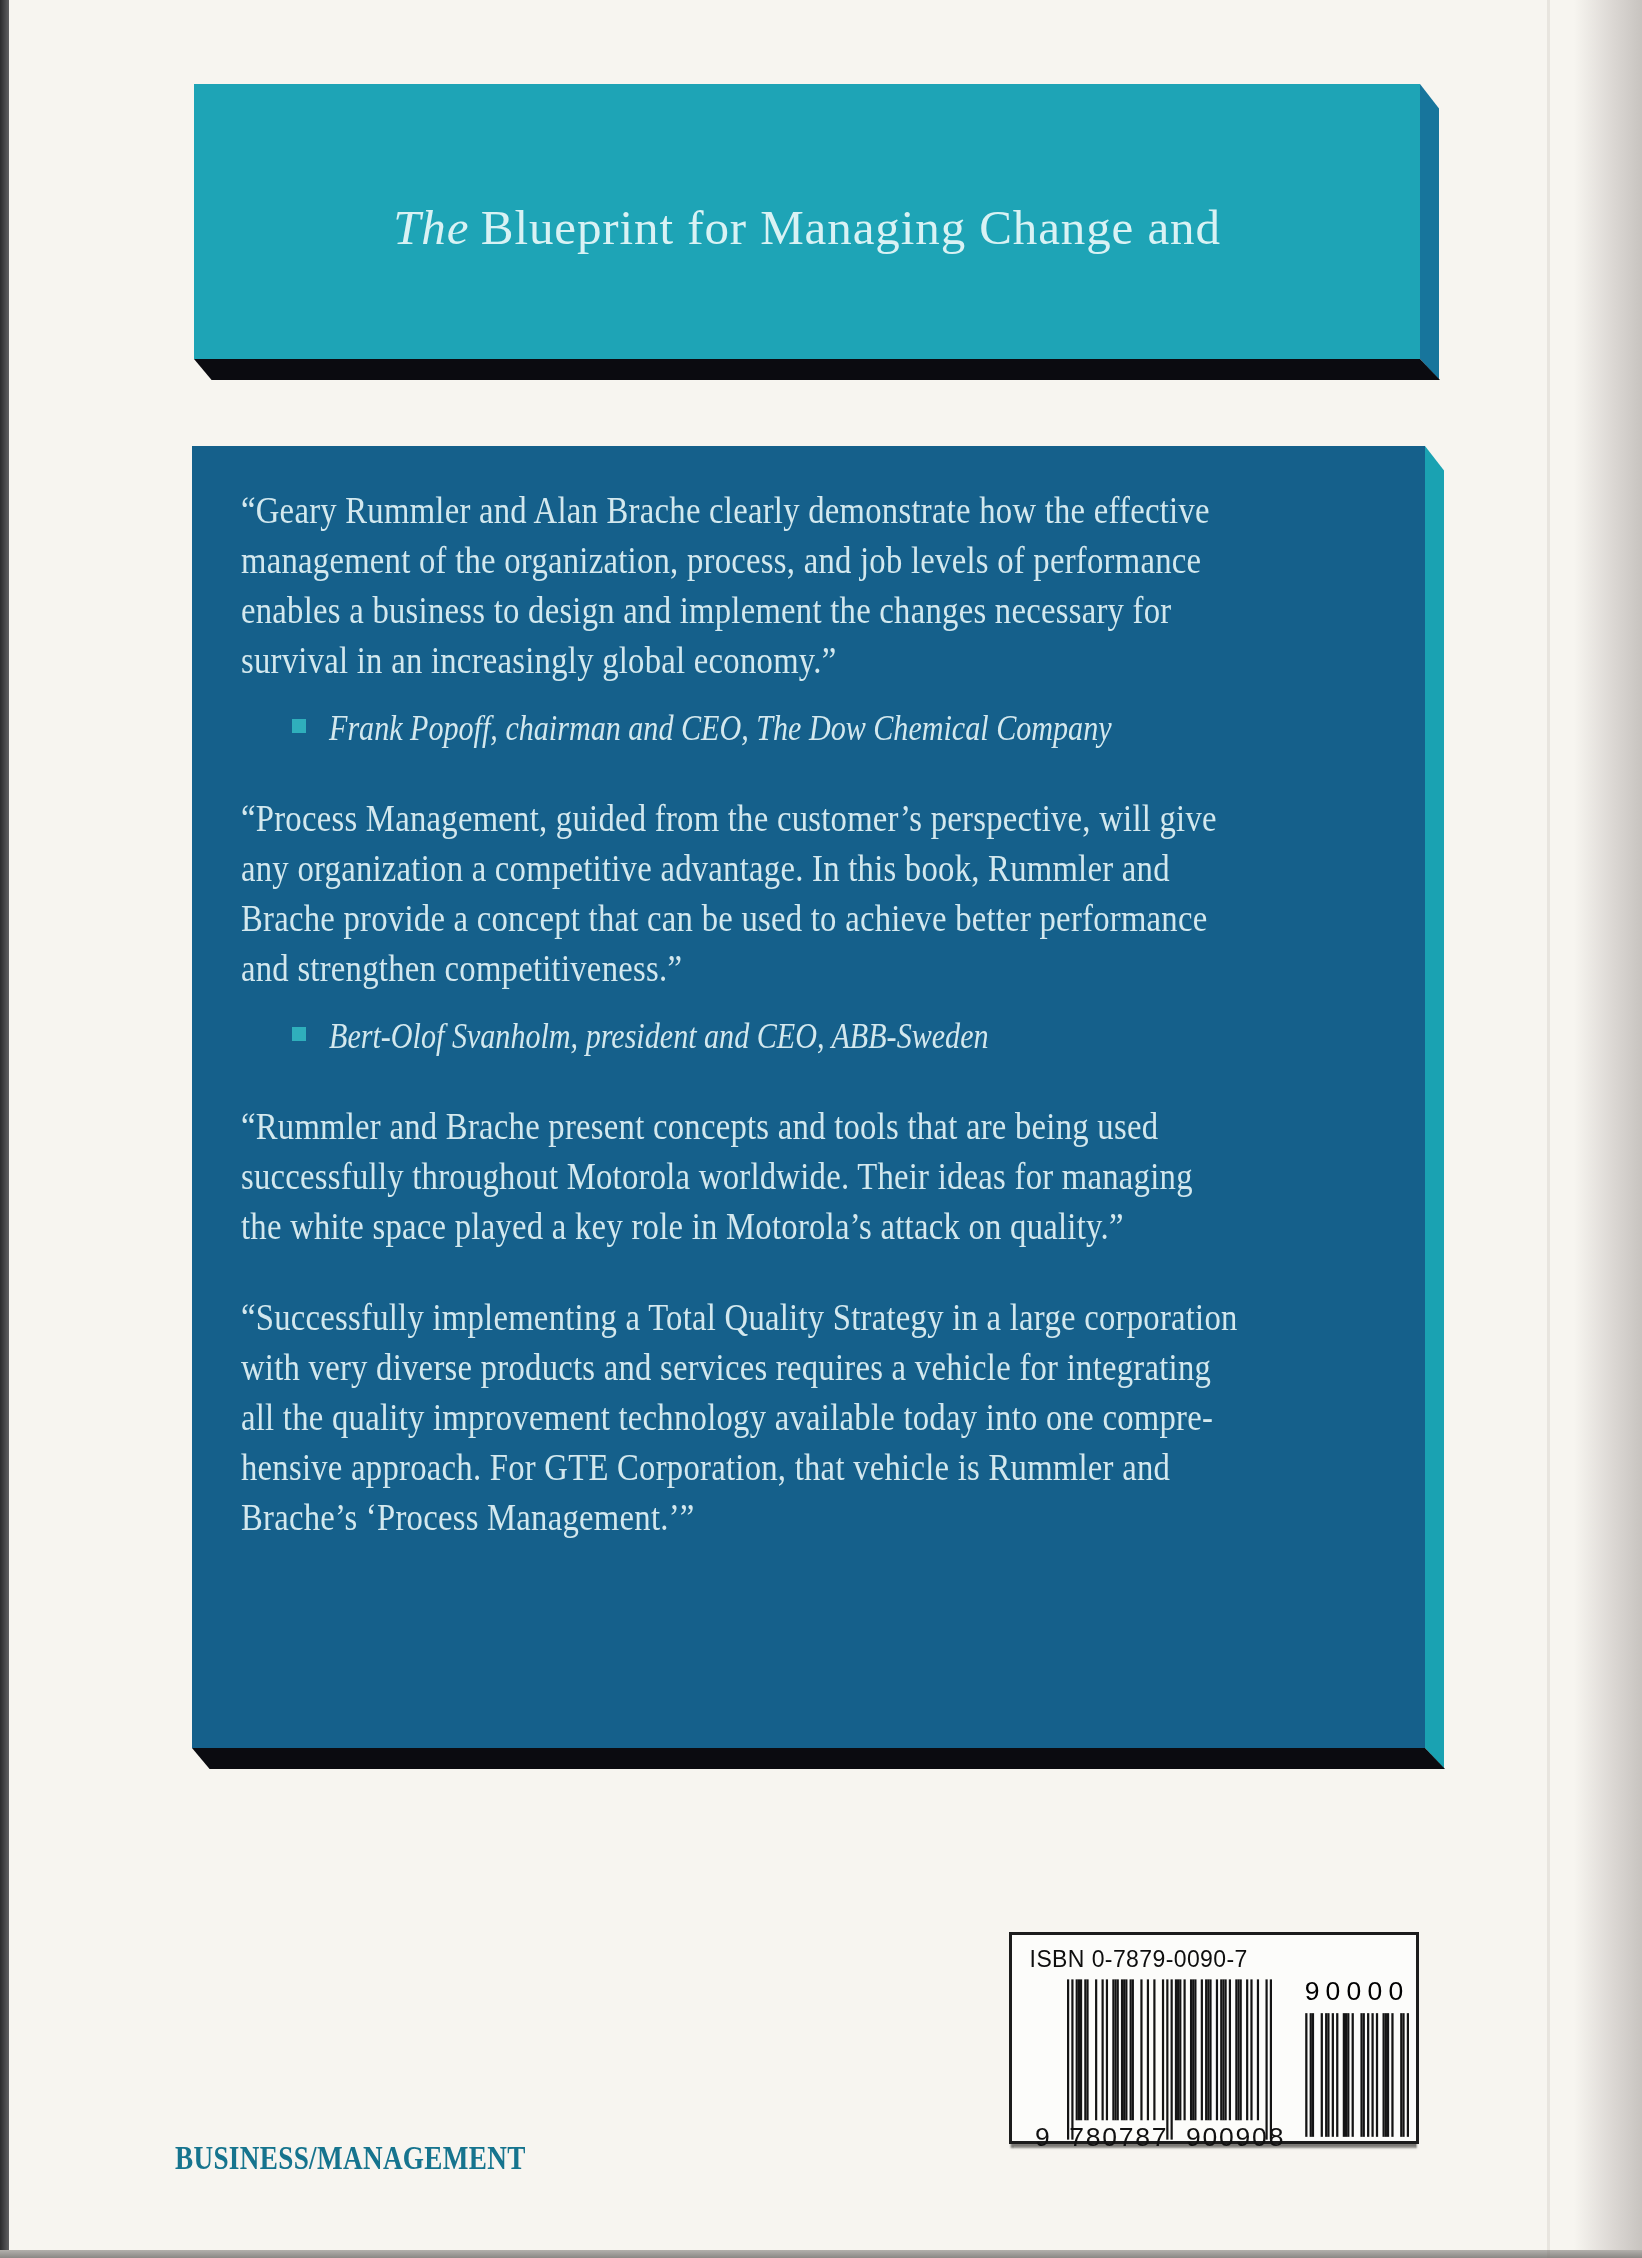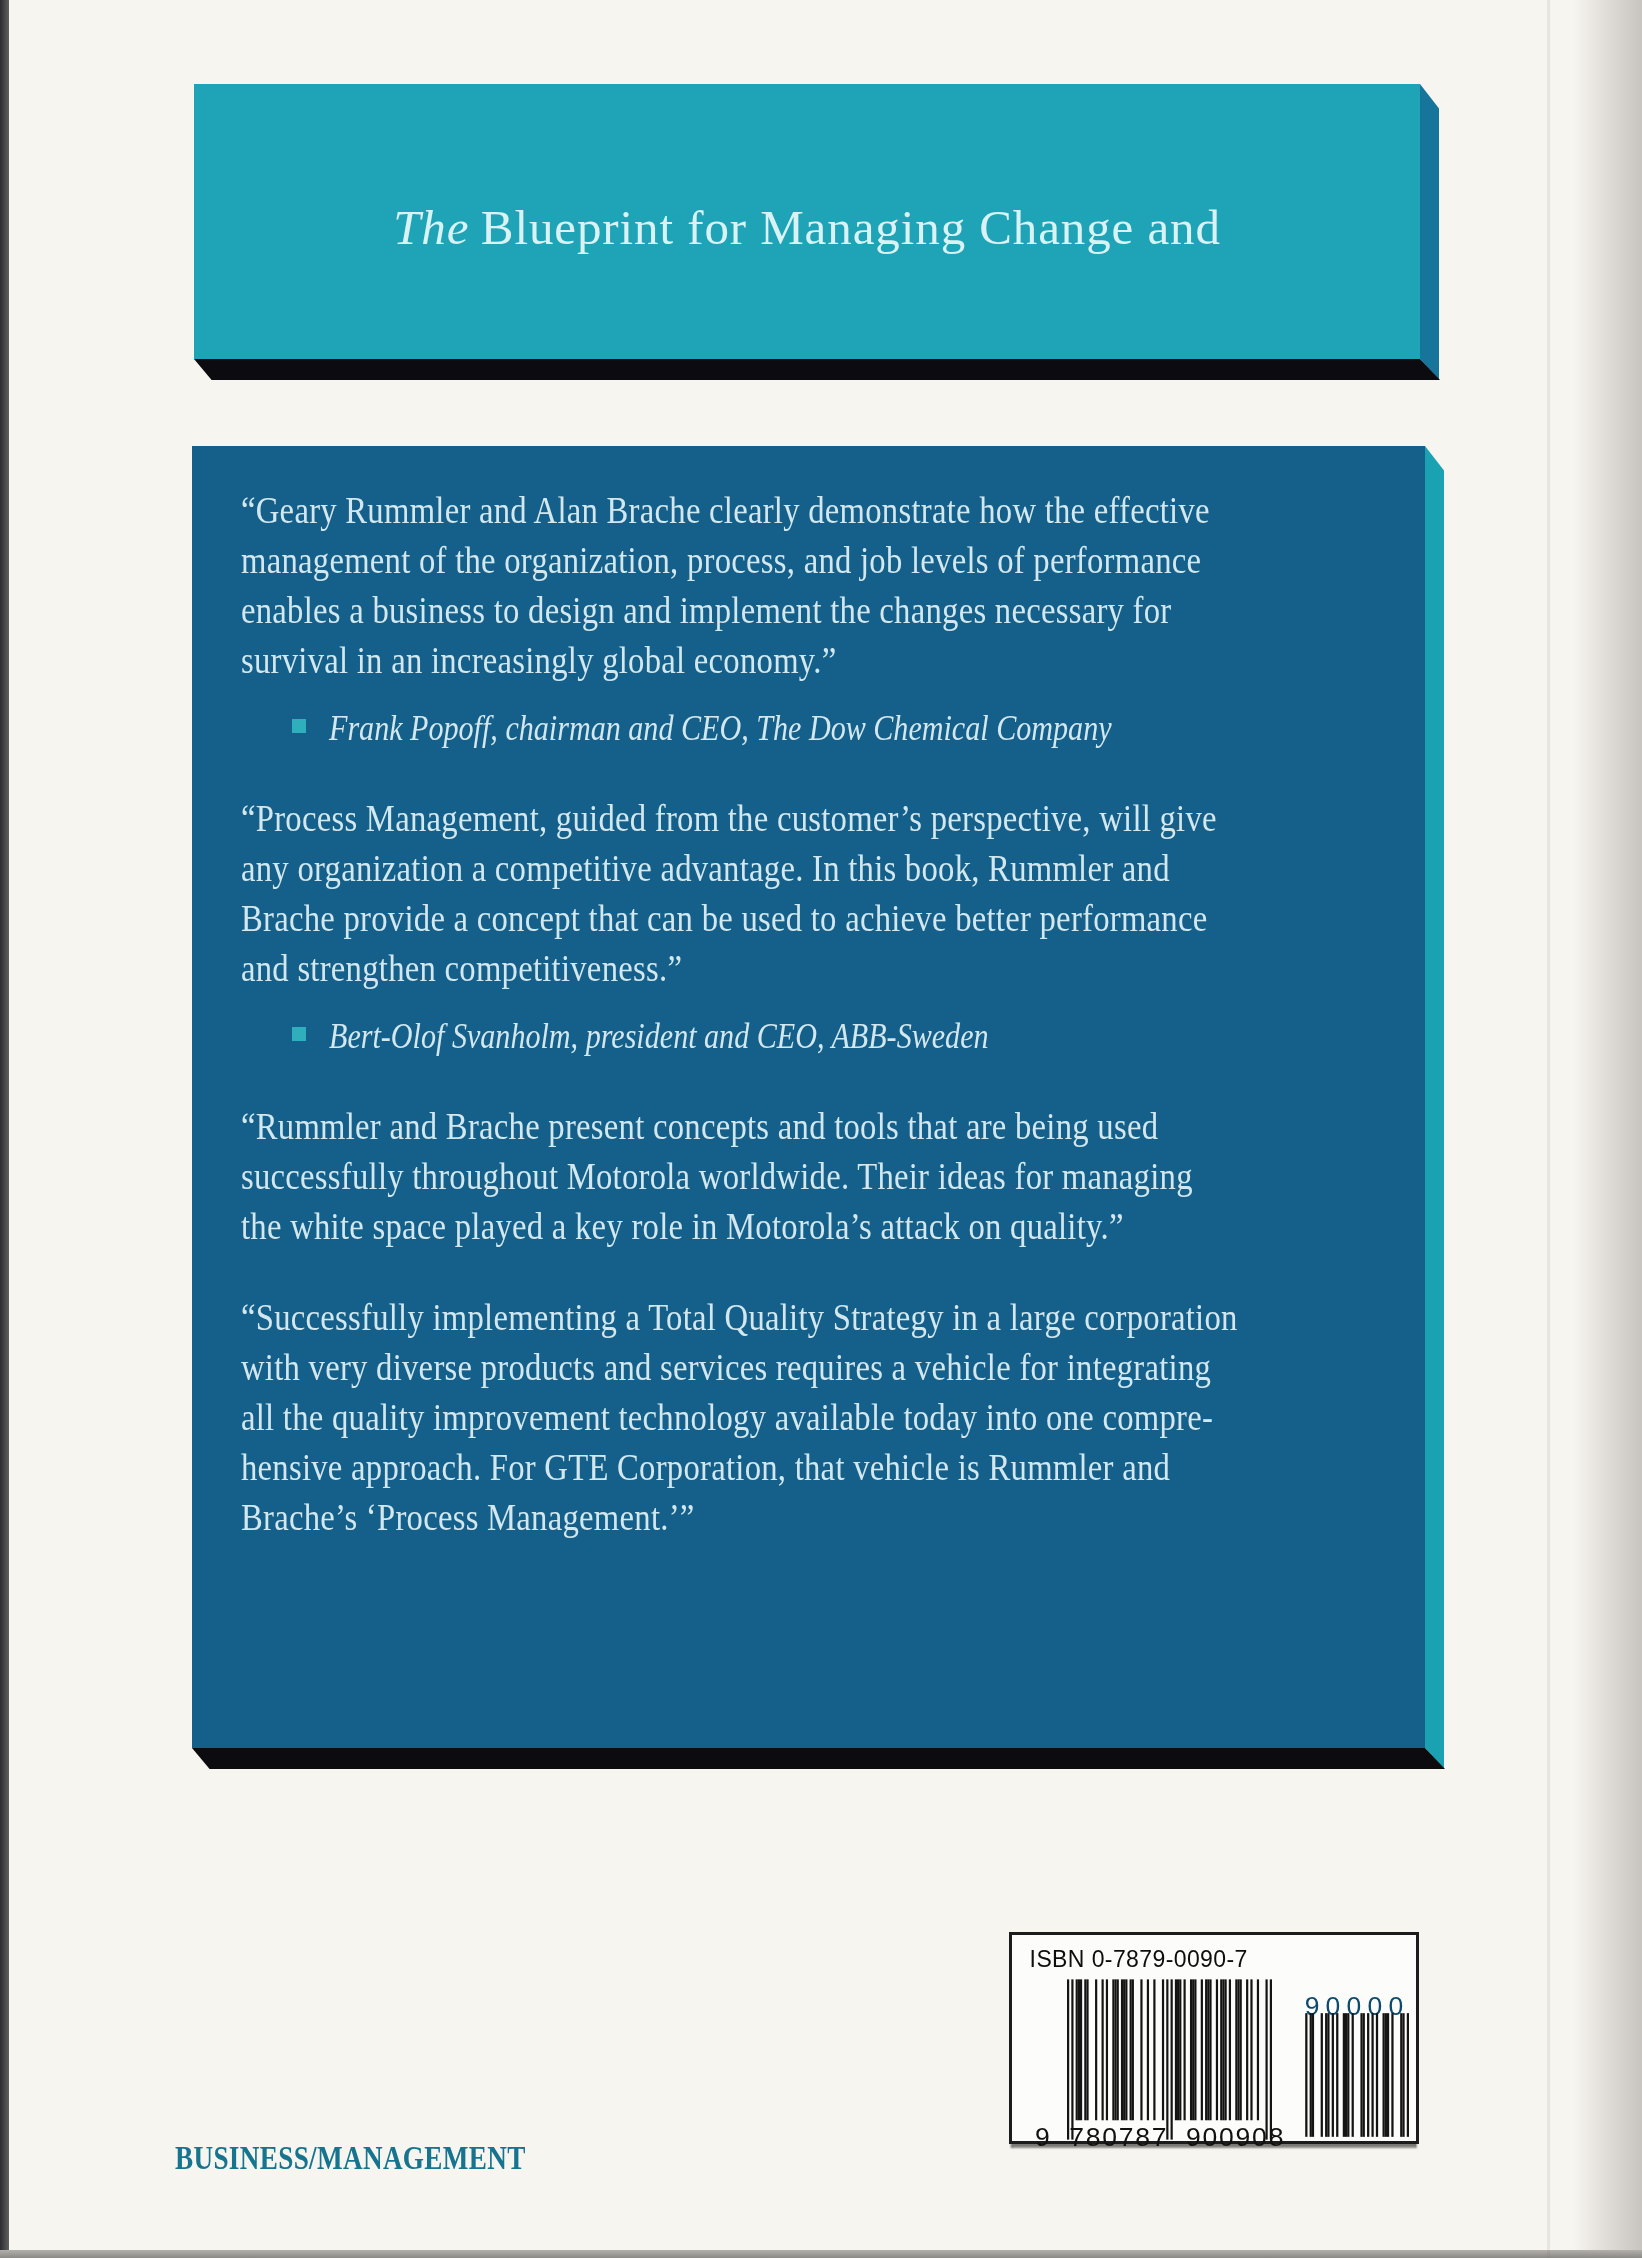--- a/index.html
+++ b/index.html
@@ -69,22 +69,22 @@
   
   .barcode-box { position:absolute; left:1009px; top:1932px; width:410px; height:212px;
                  background:#fcfcfa; border:3.5px solid #1c1c1c;
                  box-shadow:0 6.2px 1.8px -1.8px rgba(70,68,64,0.7); }
   .isbn  { position:absolute; left:17.6px; top:10.6px; font-family:"Liberation Sans",sans-serif;
            font-size:23px; color:#0e0e0e; letter-spacing:0.4px; }
   #ean-main { position:absolute; left:55px; top:44px; }
   .ean-digits { position:absolute; left:23px; top:187px; display:flex; gap:17.6px;
                 font-family:"Liberation Sans",sans-serif; font-size:26.5px; color:#111;
                 letter-spacing:1.8px; }
-  .supp-num { position:absolute; left:291px; top:56px; width:108px; text-align:center;
-              font-family:"Liberation Sans",sans-serif; font-size:26.5px; color:#0c4a6e;
+  .supp-num { position:absolute; left:291px; top:41px; width:108px; text-align:center;
+              font-family:"Liberation Sans",sans-serif; font-size:26.5px; color:#000000;
               letter-spacing:6.2px; }
   #ean-supp { position:absolute; left:291px; top:78px; }
 </style>
 </head>
 <body>
 
 <div>
 
   <div class="edge-left"></div>
   <div class="edge-right"></div>

